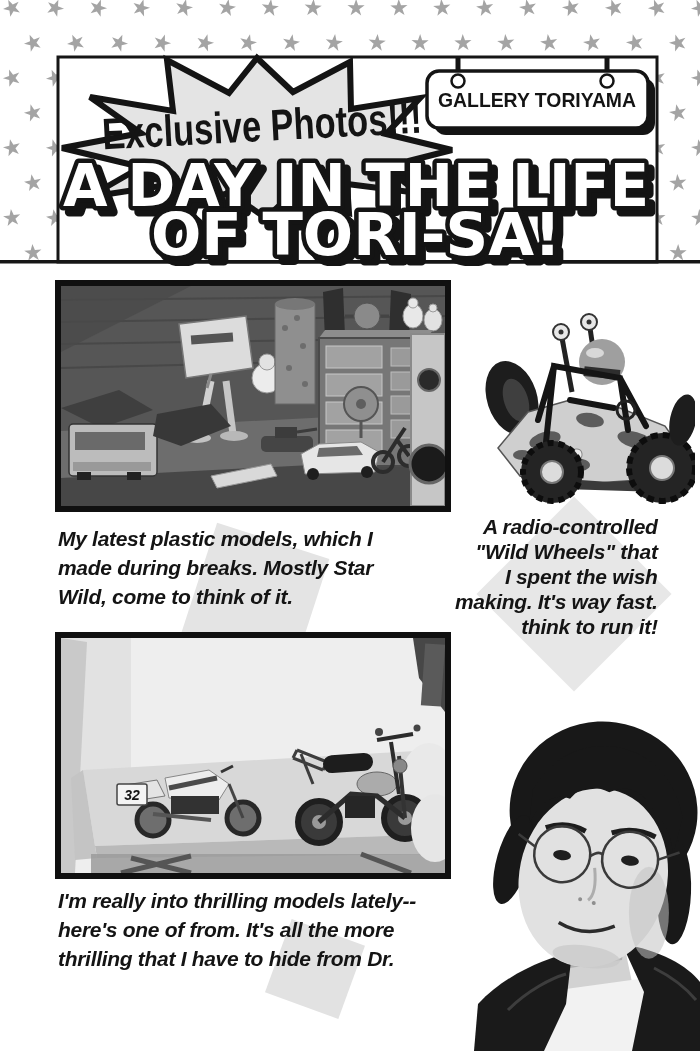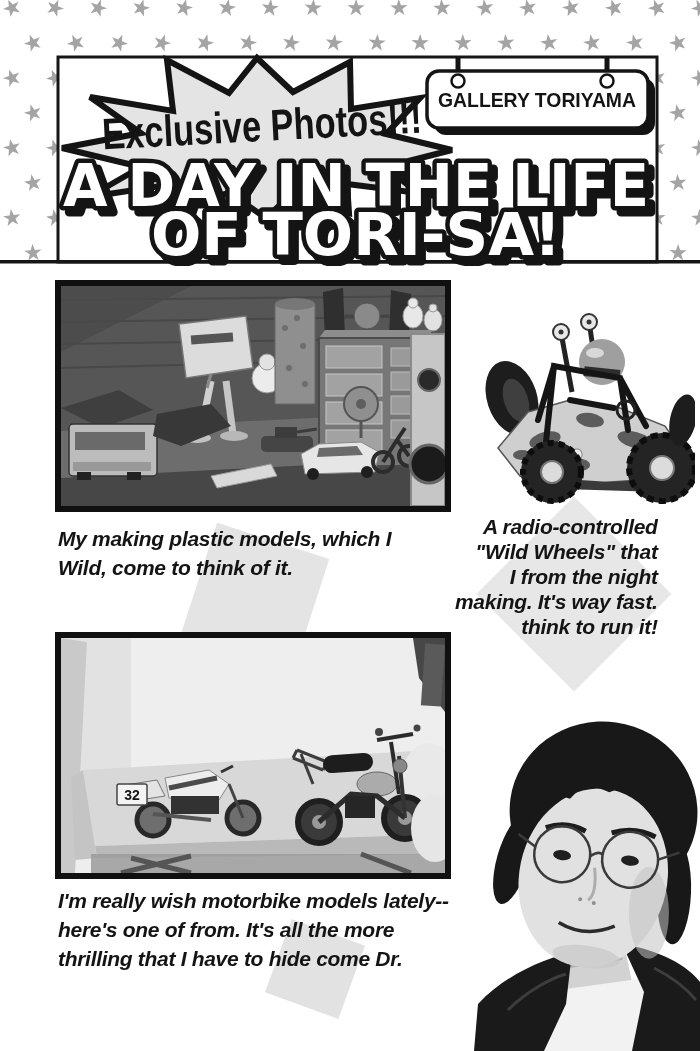--- a/index.html
+++ b/index.html
@@ -11,21 +11,21 @@
   
   .header-svg{left:0;top:0;z-index:1;}
   
   .tape{position:absolute;z-index:0;}
   .tape-1{left:196px;top:538px;width:118px;height:118px;background:#e4e4e4;transform:rotate(18deg);}
   .tape-2{left:505px;top:525px;width:138px;height:138px;background:#e7e7e7;transform:rotate(45deg);}
   .tape-3{left:276px;top:930px;width:78px;height:78px;background:#e2e2e2;transform:rotate(20deg);}
   
   .photo-frame{position:absolute;border:6px solid #101010;background:#fff;z-index:1;line-height:0;}
   .photo-1{left:55px;top:280px;width:384px;height:220px;}
-  .photo-3{left:55px;top:632px;width:384px;height:235px;}
+  .photo-3{left:55px;top:632px;width:384px;height:235px;font-style:italic;}
   .cutout{position:absolute;z-index:1;line-height:0;}
   .photo-2{left:450px;top:300px;}
   .photo-4{left:448px;top:692px;}
   
   .caption{
     position:absolute;z-index:2;color:#141414;
     font-family:"Liberation Sans",sans-serif;
     font-style:italic;font-weight:bold;
     font-size:21px;letter-spacing:-0.3px;white-space:nowrap;
   }
@@ -366,27 +366,28 @@
     <circle cx="102" cy="172" r="29" fill="none" stroke="#0d0d0d" stroke-width="6" stroke-dasharray="6 5"></circle>
     <circle cx="102" cy="172" r="11" fill="#dcdcdc" stroke="#777" stroke-width="2"></circle>
     <circle cx="212" cy="168" r="35" fill="#242424"></circle>
     <circle cx="212" cy="168" r="33" fill="none" stroke="#0d0d0d" stroke-width="6" stroke-dasharray="7 5"></circle>
     <circle cx="212" cy="168" r="12" fill="#dcdcdc" stroke="#777" stroke-width="2"></circle>
   </g>
   <ellipse cx="233" cy="120" rx="13" ry="26" fill="#1d1d1d" transform="rotate(12 233 120)"></ellipse>
 </svg>
 
 <div class="caption caption-1">
-  <div class="cap-line">My making plastic models, which I</div>
+  <div class="cap-line">My latest plastic models, which I</div>
+  <div class="cap-line">made during breaks. Mostly Star</div>
   <div class="cap-line">Wild, come to think of it.</div>
 </div>
 <div class="caption caption-2">
   <div class="cap-line">A radio-controlled</div>
   <div class="cap-line">"Wild Wheels" that</div>
-  <div class="cap-line">I from the night</div>
+  <div class="cap-line">I spent the wish</div>
   <div class="cap-line">making. It's way fast.</div>
   <div class="cap-line">think to run it!</div>
 </div>
 
 <div class="photo-frame photo-3">
 <svg width="384" height="235" viewBox="0 0 384 235" role="img">
   <rect width="384" height="235" fill="#eeeeee"></rect>
   <rect x="0" y="0" width="70" height="170" fill="#e2e2e2"></rect>
   <polygon points="0,0 26,4 14,235 0,235" fill="#c9c9c9"></polygon>
   <polygon points="352,0 384,0 384,74 358,40" fill="#474747"></polygon>
@@ -464,16 +465,16 @@
     <ellipse cx="112" cy="167" rx="9" ry="5" fill="#1f1f1f"></ellipse>
     <ellipse cx="180" cy="163" rx="9" ry="5" fill="#1f1f1f"></ellipse>
     <path d="M146,175 Q152,200 144,208" stroke="#adadad" stroke-width="3" fill="none"></path>
     <circle cx="136" cy="208" r="2" fill="#8f8f8f"></circle>
       <circle cx="150" cy="210" r="2" fill="#8f8f8f"></circle>
     <path d="M118,234 Q146,246 174,230" stroke="#2b2b2b" stroke-width="3.5" fill="none"></path>
   </g>
 </svg>
 
 <div class="caption caption-3">
-  <div class="cap-line">I'm really wish motorbike models lately--</div>
+  <div class="cap-line">I'm really into thrilling models lately--</div>
   <div class="cap-line">here's one of from. It's all the more</div>
-  <div class="cap-line">thrilling that I have to hide come Dr.</div>
+  <div class="cap-line">thrilling that I have to hide from Dr.</div>
 </div>
 
 </body></html>

